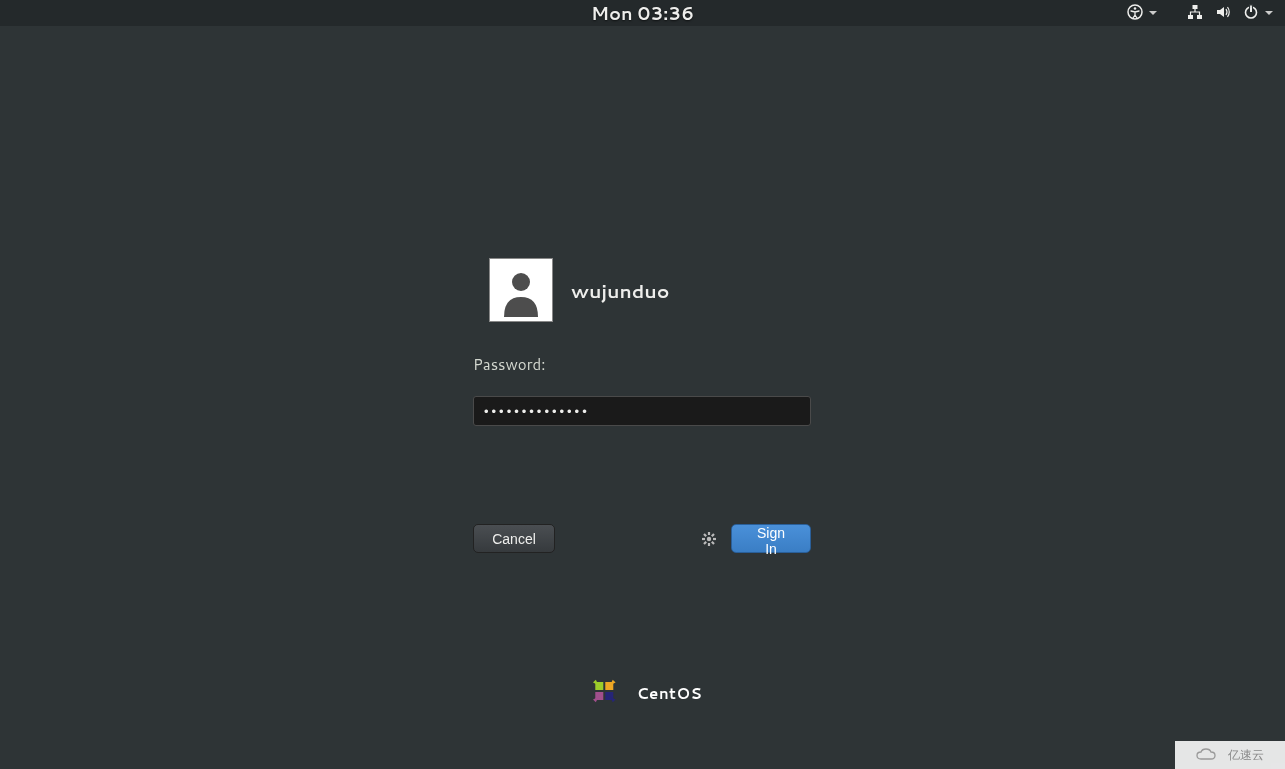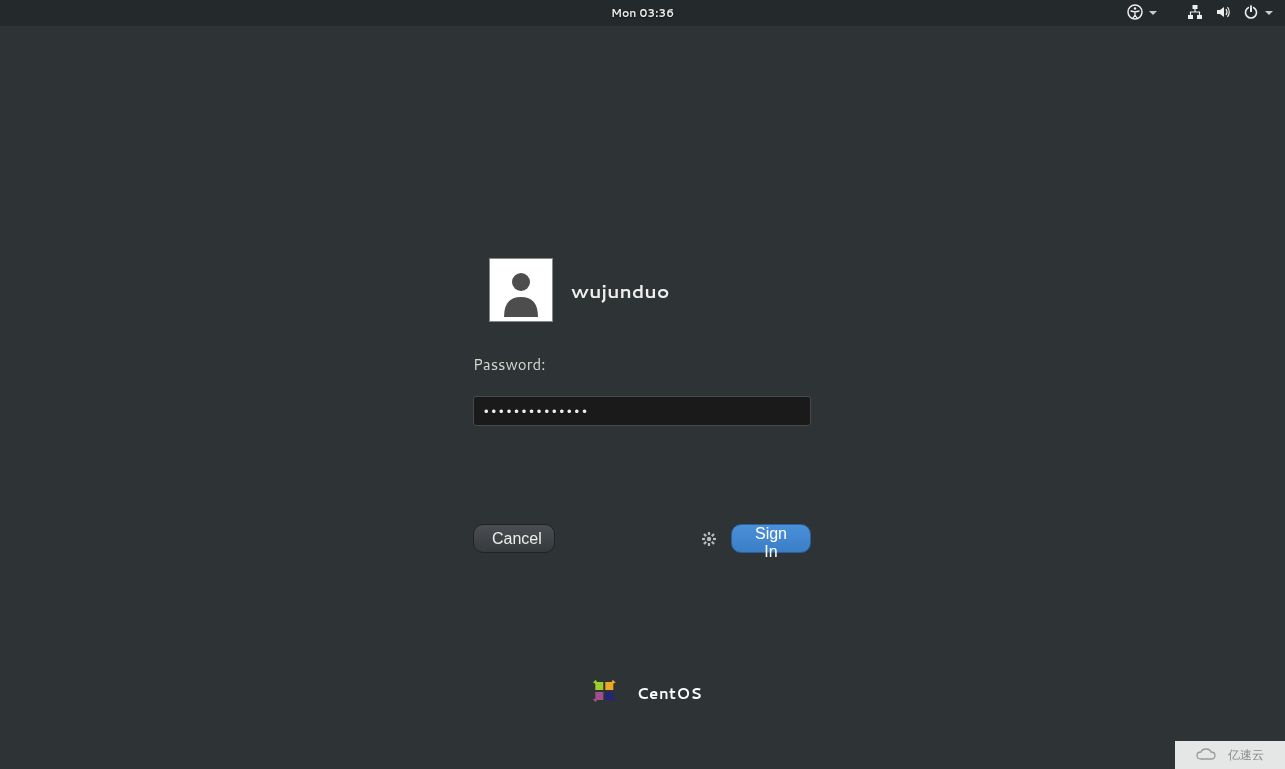--- a/index.html
+++ b/index.html
@@ -24,21 +24,21 @@
       left: 0;
       right: 0;
       height: 26px;
       background: rgba(0,0,0,0.2);
       display: flex;
       align-items: center;
       justify-content: center;
     }
     
     .datetime {
-      font-size: 11px;
+      font-size: 18px;
       font-weight: bold;
       color: #eeeeec;
       text-shadow: 0 1px 2px rgba(0,0,0,0.6);
     }
     
     .top-right-icons {
       position: absolute;
       right: 12px;
       top: 0;
       height: 26px;
@@ -116,22 +116,22 @@
     .button-row {
       margin-top: 98px;
       display: flex;
       align-items: center;
       justify-content: space-between;
       width: 338px;
     }
     
     .btn {
       height: 29px;
-      border-radius: 10px;
-      font-size: 16px;
+      border-radius: 5px;
+      font-size: 14px;
       cursor: pointer;
       border: 1px solid rgba(0,0,0,0.4);
       padding: 0 18px;
     }
     
     .btn-cancel {
       background: linear-gradient(to bottom, #4a4e52, #363a3d);
       color: #eeeeec;
       border: 1px solid #222;
       width: 82px;

